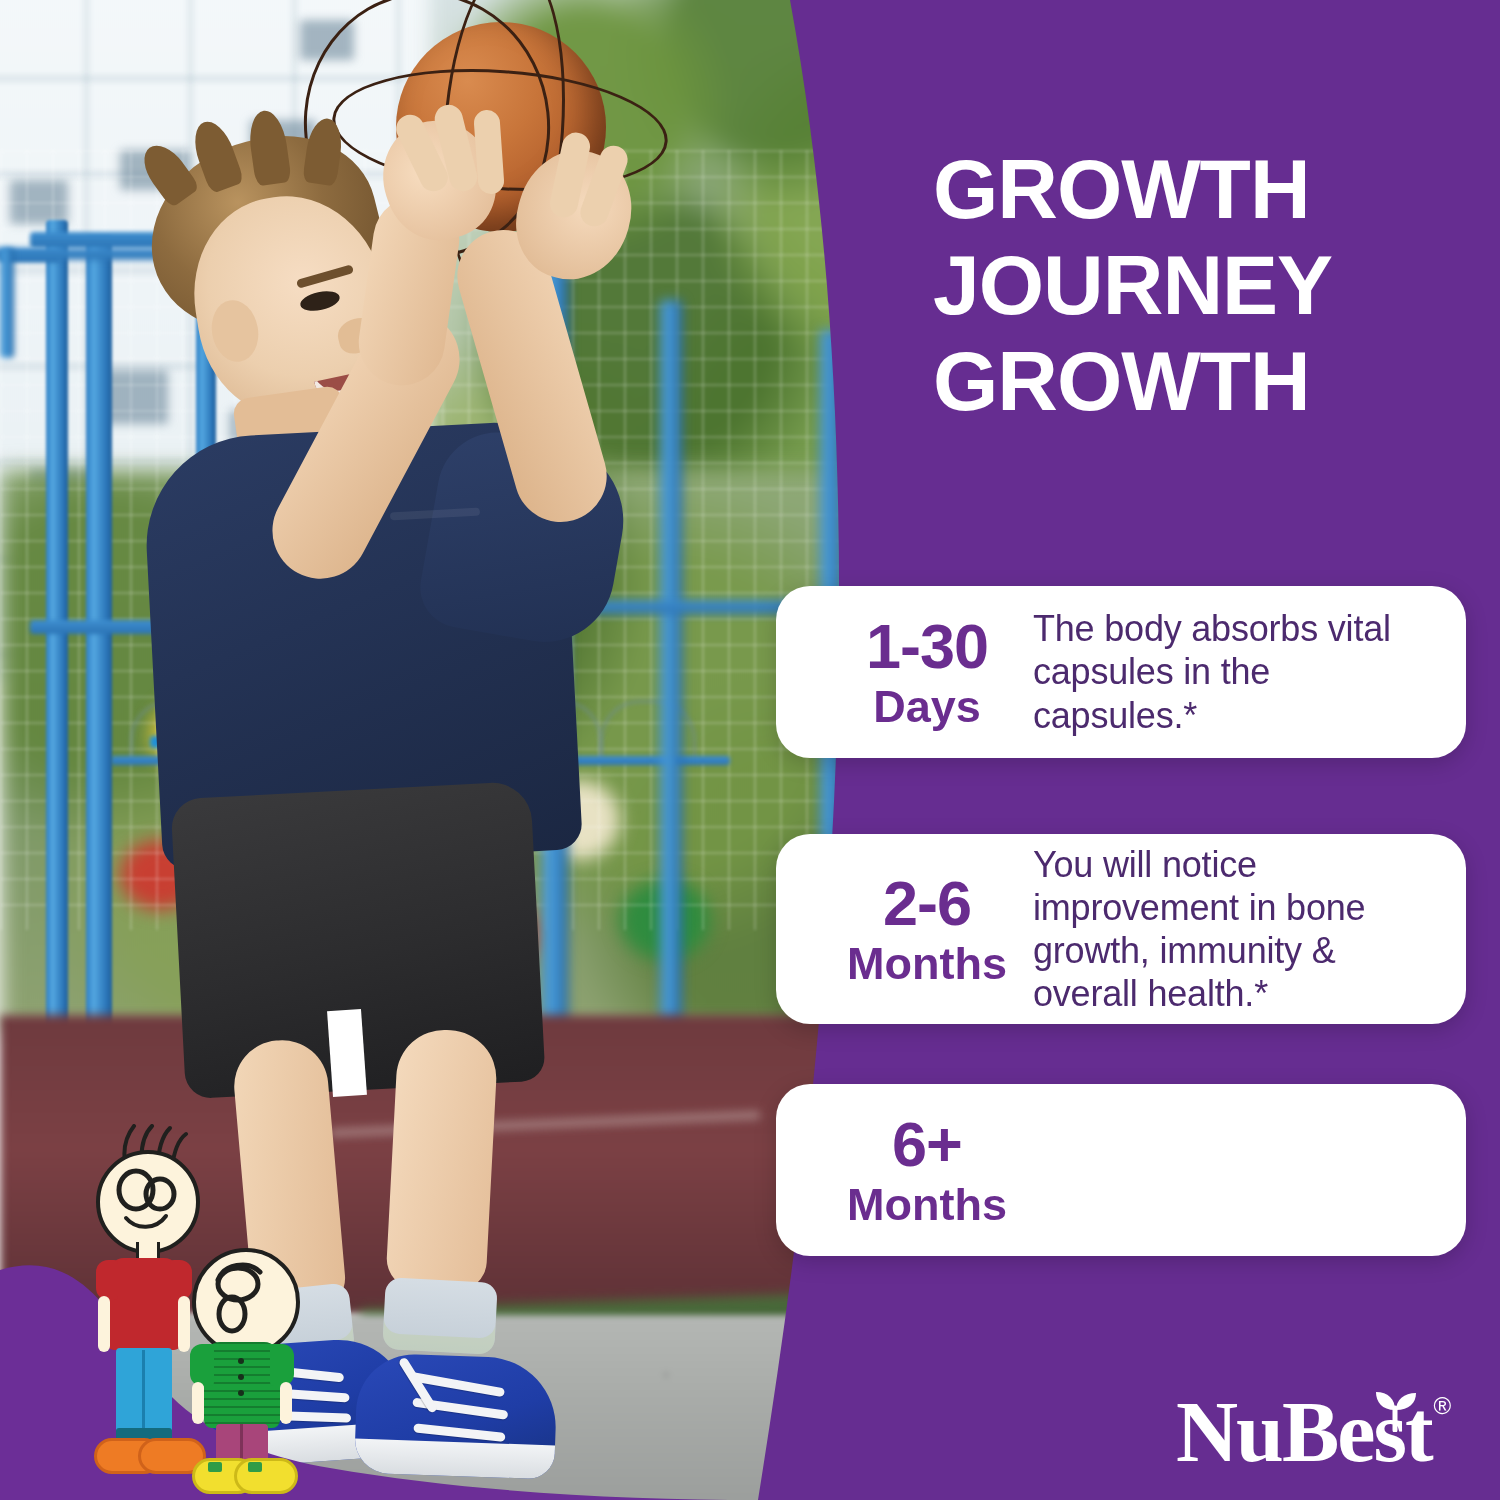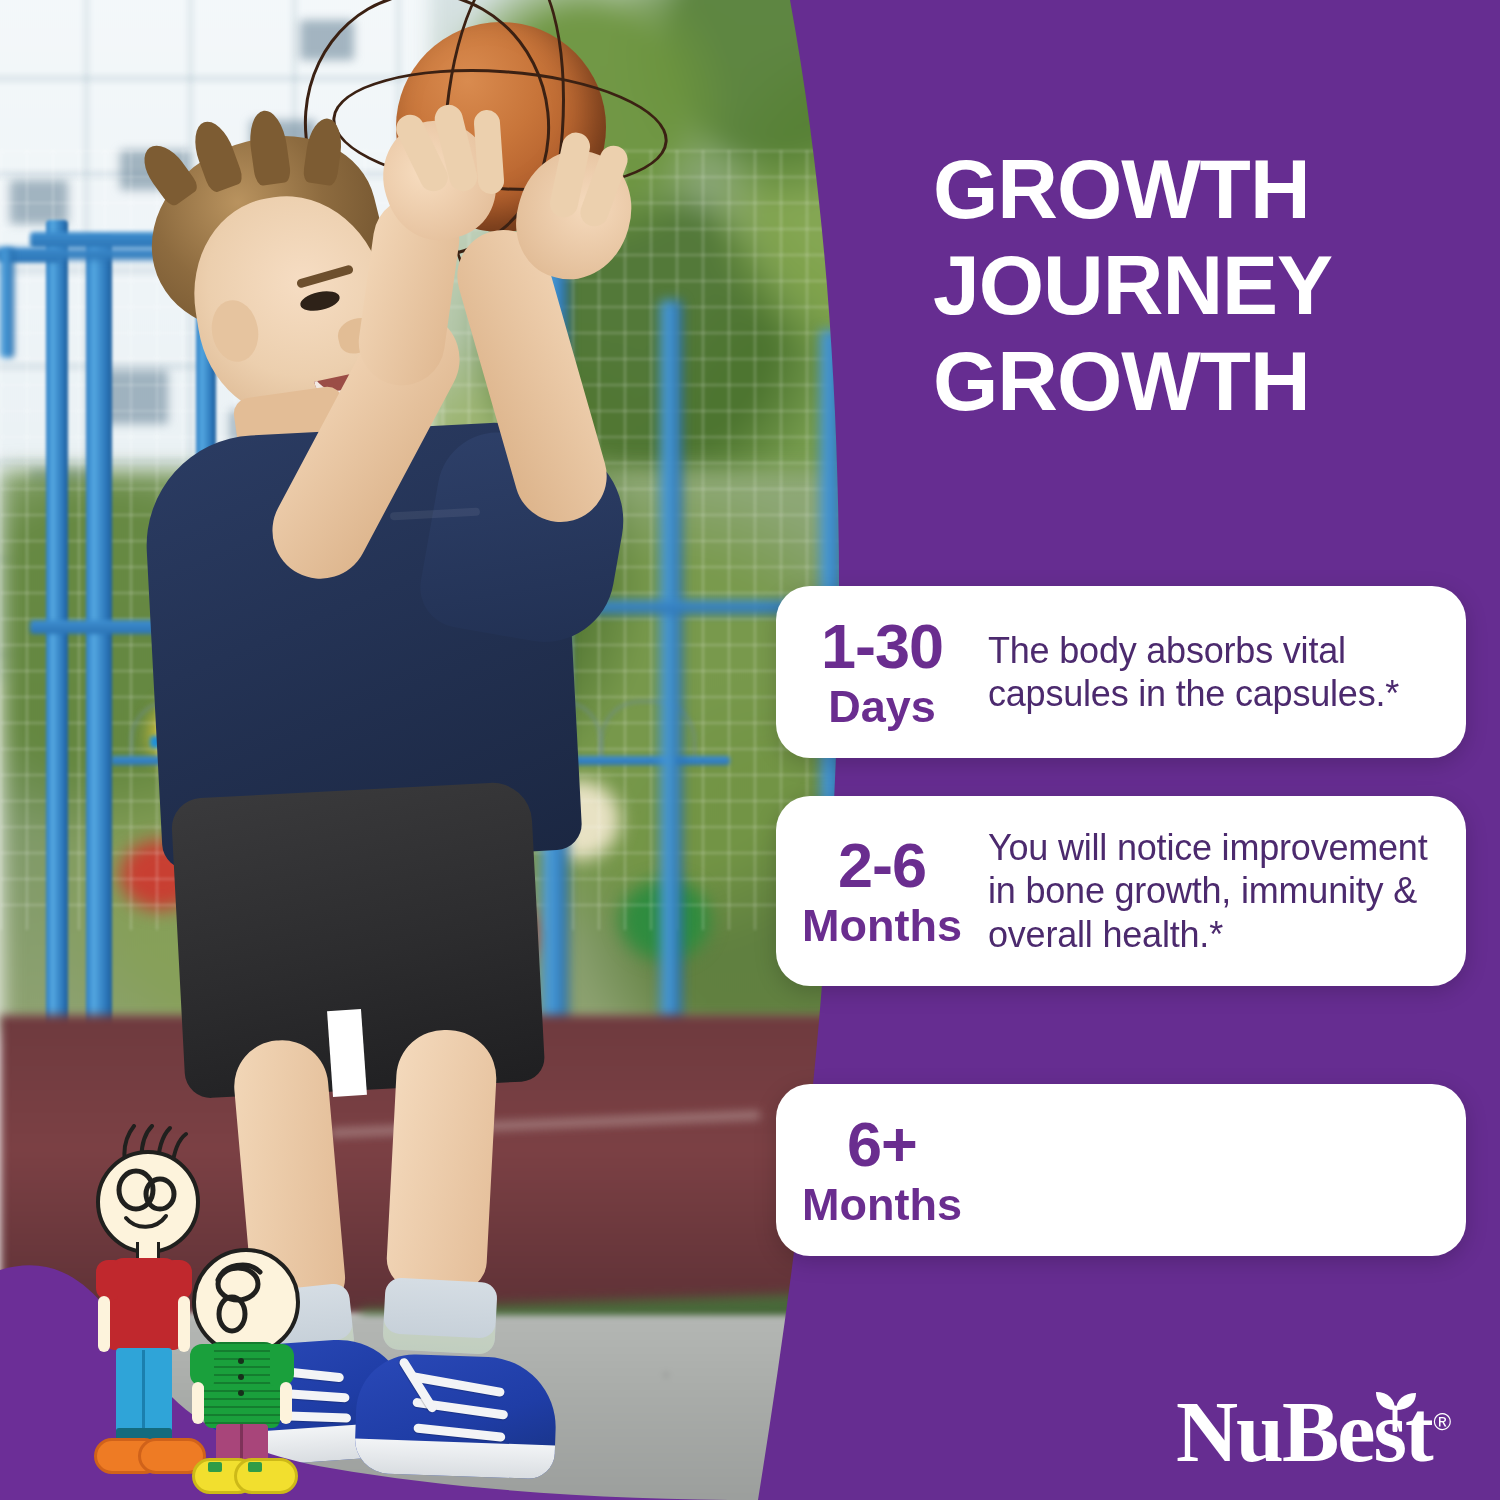--- a/index.html
+++ b/index.html
@@ -149,32 +149,32 @@
     border-radius:58px 70px 26px 34px;}
   .shoe-sole{position:absolute;width:200px;height:34px;bottom:0;left:0;
     background:linear-gradient(180deg,#f2f4f6,#d9dde1);border-radius:0 0 26px 34px;}
   .lace{position:absolute;height:9px;background:#f3f4f6;border-radius:6px;box-shadow:0 1px 1px rgba(0,0,0,.2);}
 
   
   .panel{position:absolute;left:0;top:0;width:1500px;height:1500px;}
   
   .card{position:absolute;background:#ffffff;border-radius:34px;
     box-shadow:0 6px 22px rgba(0,0,0,.18);display:flex;align-items:center;}
-  .card-label{flex:0 0 auto;width:212px;text-align:center;color:#6A2D8F;line-height:1;}
+  .card-label{flex:0 0 auto;width:212px;text-align:center;color:#6A2D8F;line-height:1;padding-left:45px;}
   .card-label .big{display:block;font-size:63px;font-weight:700;letter-spacing:-1px;}
   .card-label .small{display:block;font-size:45px;font-weight:700;margin-top:6px;}
   .card-body{flex:1 1 auto;color:#4C2A6E;font-size:36px;line-height:1.2;padding-right:26px;
     font-weight:400;letter-spacing:-.2px;}
 
   
   .title{position:absolute;left:933px;top:142px;width:540px;color:#fff;
     font-size:84px;font-weight:700;line-height:1.14;letter-spacing:-1px;}
 
   
-  .logo{position:absolute;left:1176px;top:1392px;display:flex;align-items:flex-end;}
+  .logo{position:absolute;left:1176px;top:1392px;display:flex;align-items:flex-start;}
   .logo-word{font-family:"Liberation Serif",serif;font-weight:700;font-size:86px;color:#fff;
     letter-spacing:-2px;line-height:.95;}
   .logo-reg{font-size:24px;color:#fff;margin-left:2px;margin-bottom:38px;font-family:"Liberation Sans",sans-serif;}
   .leaf-wrap{position:absolute;left:192px;top:-4px;width:56px;height:44px;}
 
   
   .mascot{position:absolute;}
   .m-head{position:absolute;border-radius:50%;background:#fdf3dc;border:4px solid #20201e;}
   .m-part{position:absolute;}
 </style>
@@ -320,21 +320,21 @@
   </div>
 
   <div class="card" style="left:776px;top:586px;width:690px;height:172px;">
     <div class="card-label">
       <span class="big">1-30</span>
       <span class="small">Days</span>
     </div>
     <div class="card-body">The body absorbs vital capsules in the capsules.*</div>
   </div>
 
-  <div class="card" style="left:776px;top:796px;width:690px;height:190px;">
+  <div class="card" style="left:776px;top:834px;width:690px;height:190px;">
     <div class="card-label">
       <span class="big">2-6</span>
       <span class="small">Months</span>
     </div>
     <div class="card-body">You will notice improvement in bone growth, immunity &amp; overall health.*</div>
   </div>
 
   <div class="card" style="left:776px;top:1084px;width:690px;height:172px;">
     <div class="card-label">
       <span class="big">6+</span>

